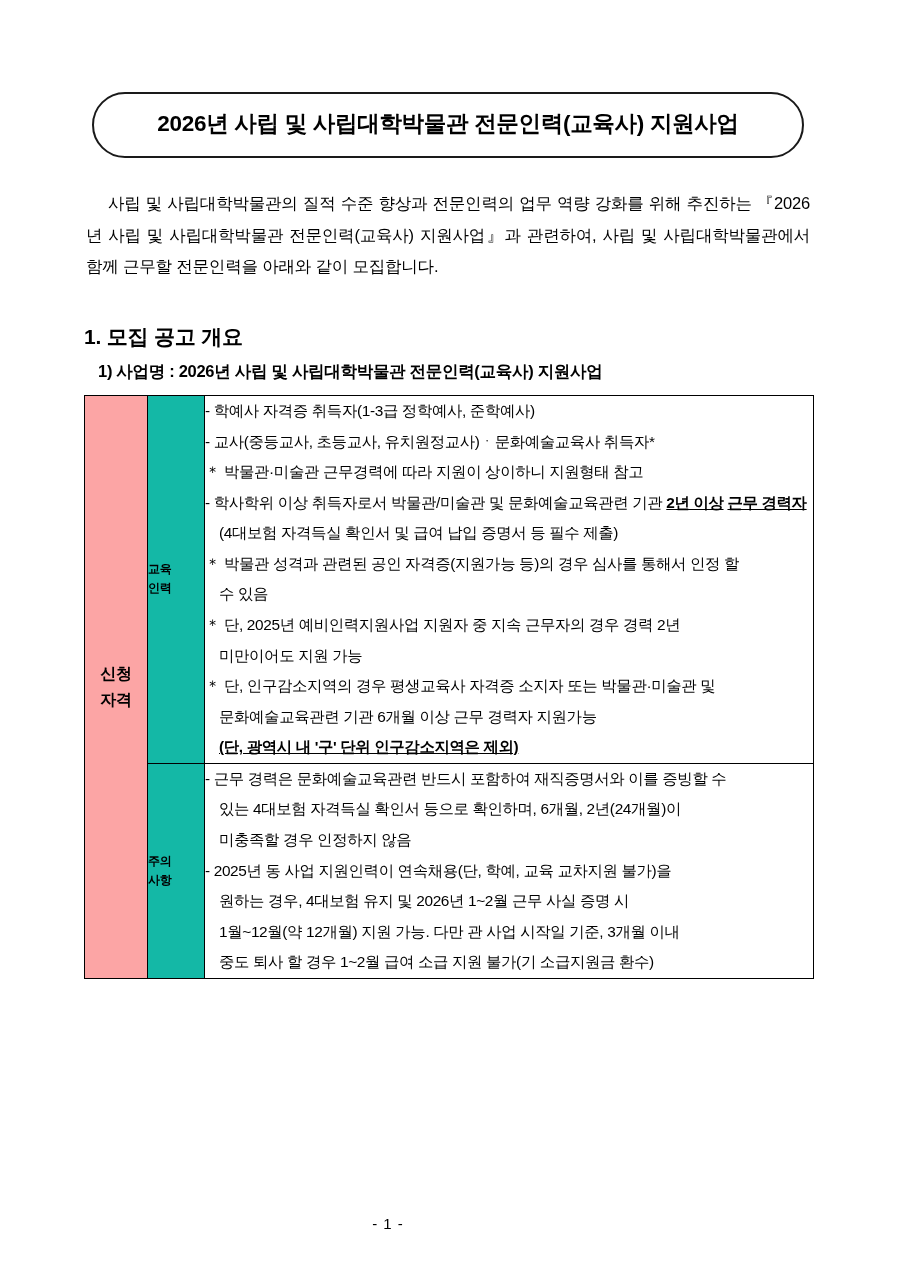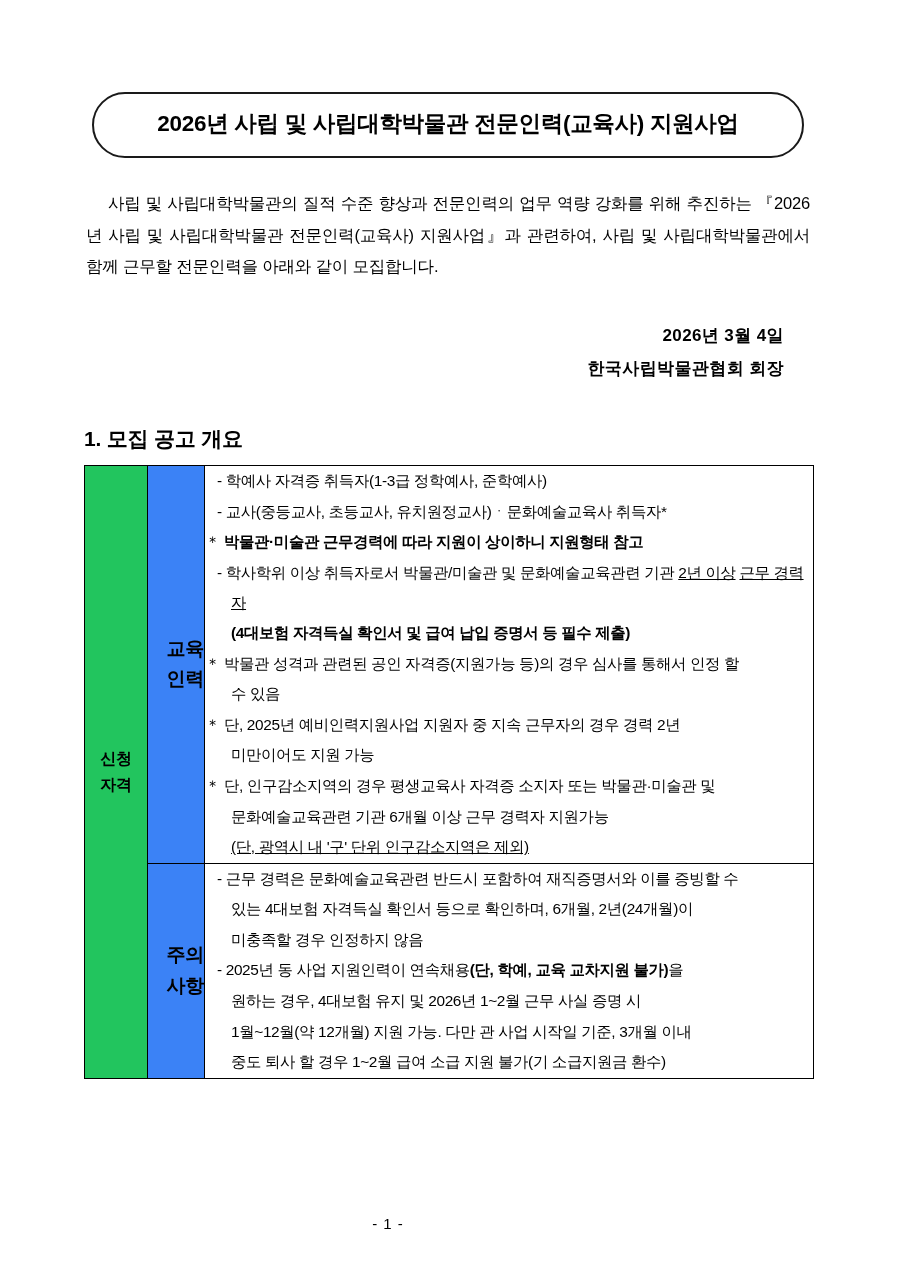--- a/index.html
+++ b/index.html
@@ -92,57 +92,57 @@
     width: 730px;
     table-layout: fixed;
   }
   table.req td {
     border: 1px solid #000000;
     vertical-align: middle;
     padding: 0;
   }
   td.hdr1 {
     width: 62px;
-    background: #22c55e;
+    background: #fca5a5;
     text-align: center;
     font-size: 16px;
     font-weight: bold;
     line-height: 1.6;
     letter-spacing: -0.3px;
   }
   td.hdr2 {
     width: 56px;
-    background: #3b82f6;
-    text-align: right;
-    font-size: 19px;
+    background: #14b8a6;
+    text-align: left;
+    font-size: 12px;
     font-weight: bold;
     line-height: 1.6;
     letter-spacing: -0.3px;
   }
   td.body {
     padding: 12px 10px 12px 12px;
     font-size: 15.4px;
     line-height: 1.92;
     letter-spacing: -0.35px;
   }
   .li {
     display: block;
-    padding-left: 26px;
+    padding-left: 14px;
     text-indent: -14px;
     margin-bottom: 1px;
   }
   .li.star {
     padding-left: 15px;
     text-indent: -15px;
   }
   .li.sub {
     text-indent: 0;
   }
-  .b { font-weight: bold; }
-  .bu { font-weight: normal; text-decoration: underline; }
+  .b { font-weight: normal; }
+  .bu { font-weight: bold; text-decoration: underline; }
 
   
   .pagenum {
     position: absolute;
     left: 0;
     right: 0;
     top: 1215px;
     text-align: center;
     font-size: 15px;
     letter-spacing: 1px;
@@ -156,26 +156,23 @@
   <div class="content">
 
     <div class="title-box">
       <div class="title-line">2026년 사립 및 사립대학박물관 전문인력(교육사) 지원사업</div>
     </div>
 
     <div class="intro">
       <span class="indent">사립 및 사립대학박물관의 질적 수준 향상과 전문인력의 업무 역량 강화를 위해 추진하는 『2026년 사립 및 사립대학박물관 전문인력(교육사) 지원사업』과 관련하여, 사립 및 사립대학박물관에서 함께 근무할 전문인력을 아래와 같이 모집합니다.</span>
     </div>
 
-    <div class="signature">
-      <div>2026년  3월  4일</div>
-      <div>한국사립박물관협회 회장</div>
-    </div>
 
     <div class="sec-heading">1. 모집 공고 개요</div>
+    <div class="sec-sub">1) 사업명 : 2026년 사립 및 사립대학박물관 전문인력(교육사) 지원사업</div>
 
     <table class="req">
       <tbody>
         <tr>
           <td class="hdr1" rowspan="2">
             <div>신청</div>
             <div>자격</div>
           </td>
           <td class="hdr2">
             <div>교육</div>

